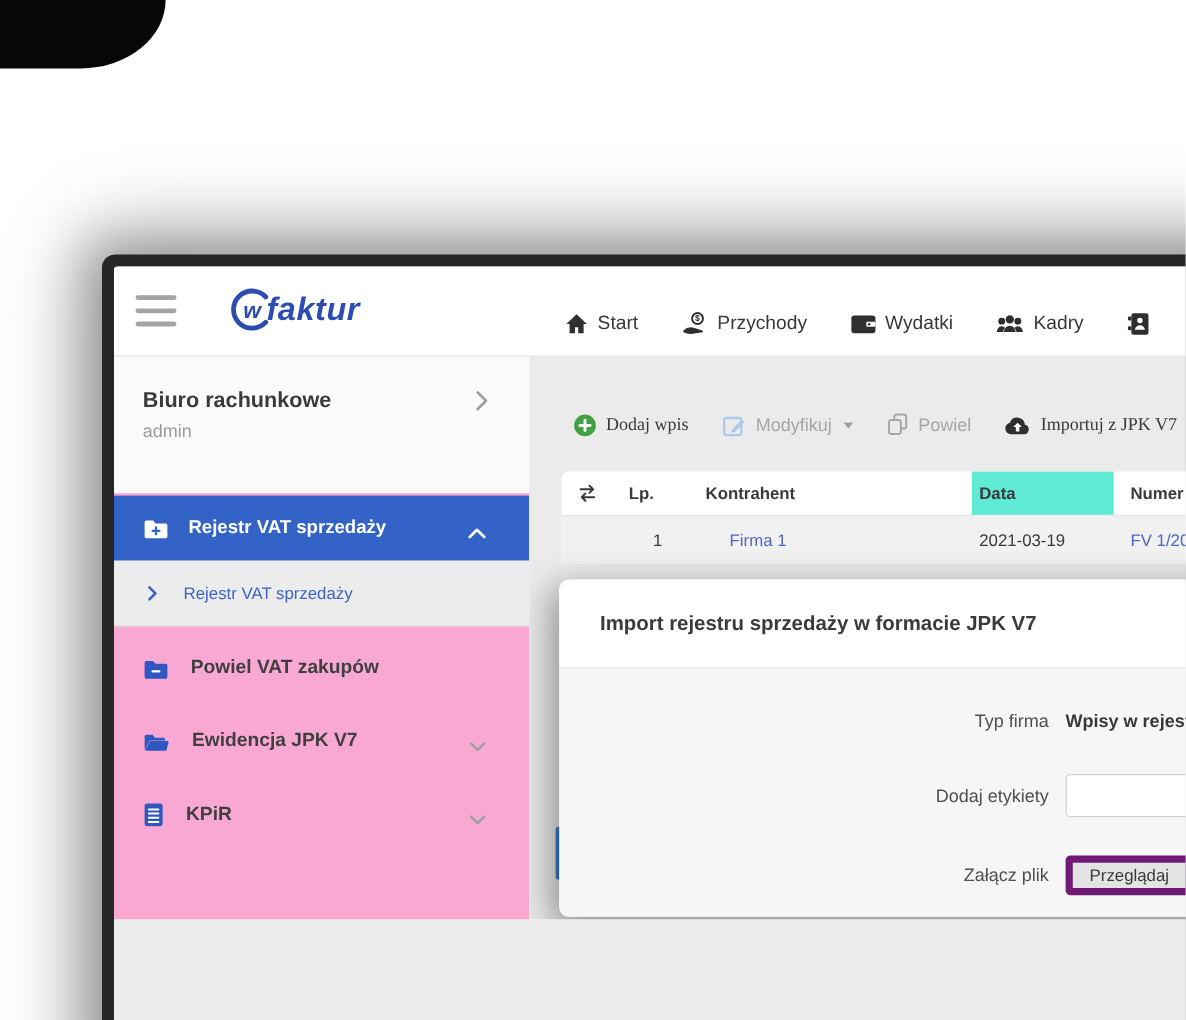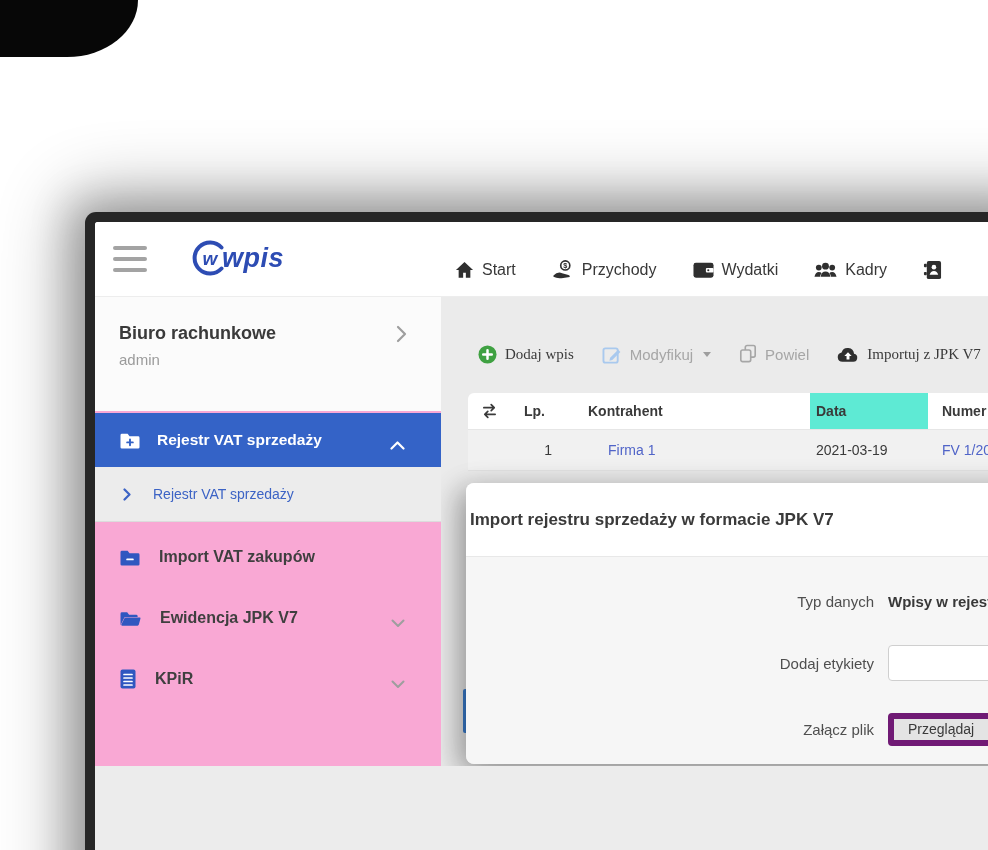--- a/index.html
+++ b/index.html
@@ -18,21 +18,21 @@
     box-shadow:0 0 70px 18px rgba(0,0,0,0.30), -14px -10px 40px rgba(0,0,0,0.22);}
   .app{position:relative;width:100%;height:100%;background:#fff;overflow:hidden;border-top-left-radius:3px;}
 
   
   .app-header{position:relative;height:74px;background:#fff;border-bottom:1px solid #ededed;}
   .hamburger{position:absolute;left:18px;top:24px;width:34px;height:26px;display:flex;flex-direction:column;justify-content:space-between;cursor:pointer;}
   .hamburger span{display:block;height:4px;background:#a3a3a3;border-radius:2px;}
   .logo{position:absolute;left:95px;top:16px;display:flex;align-items:center;color:#2d4cb3;}
   .logo .circ{width:40px;height:40px;}
   .logo .rest{font-size:27px;font-weight:bold;font-style:italic;letter-spacing:0.5px;margin-left:-8px;color:#2d4cb3;}
-  .main-nav{position:absolute;left:360px;top:0;height:96px;display:flex;align-items:center;gap:36px;white-space:nowrap;}
+  .main-nav{position:absolute;left:376px;top:0;height:96px;display:flex;align-items:center;gap:36px;white-space:nowrap;}
   .nav-item{display:flex;align-items:center;gap:8px;font-size:16px;color:#383838;font-weight:400;cursor:pointer;}
   .nav-item svg{flex:0 0 auto;}
 
   
   .app-body{display:flex;height:469px;}
   .app-footer{height:85px;background:#ececec;}
 
   
   .sidebar{width:346px;flex:0 0 346px;background:#f9a8d4;position:relative;}
   .side-head{height:114px;background:#fbfbfb;box-sizing:border-box;padding:26px 24px 0 24px;position:relative;}
@@ -73,21 +73,21 @@
   .t-row .c-kontr{padding-left:52px;}
   .c-data{width:118px;box-sizing:border-box;padding-left:6px;align-self:stretch;display:flex;align-items:center;}
   .t-head .c-data{background:#5eead4;}
   .c-numer{flex:1;box-sizing:border-box;padding-left:14px;white-space:nowrap;}
   .link{color:#5064c8;cursor:pointer;}
 
   
   .modal{position:absolute;left:25px;top:186px;width:560px;z-index:10;border-radius:8px 8px 0 8px;
     box-shadow:0 12px 34px rgba(0,0,0,0.28), -10px 4px 26px rgba(0,0,0,0.18);}
   .modal-header{height:74px;background:#fff;border-radius:8px 0 0 0;display:flex;align-items:center;border-bottom:1px solid #e8e8e8;box-sizing:border-box;}
-  .modal-title{margin-left:4px;font-size:17px;font-weight:bold;color:#3a3a3a;}
+  .modal-title{margin-left:34px;font-size:17px;font-weight:bold;color:#3a3a3a;}
   .modal-body{height:207px;background:#f6f6f6;border-radius:0 0 0 8px;position:relative;}
   .m-row{position:absolute;left:0;right:0;height:40px;display:flex;align-items:center;}
   .m-row .m-label{width:408px;text-align:right;font-size:15px;color:#4f4f4f;flex:0 0 408px;}
   .m-row .m-ctrl{margin-left:14px;display:flex;align-items:center;}
   .m-value{font-size:15px;font-weight:bold;color:#383838;white-space:nowrap;}
   .m-input{width:170px;height:36px;box-sizing:border-box;border:1px solid #cfcfcf;border-radius:4px;background:#fff;outline:none;font-size:14px;padding:0 8px;font-family:"Liberation Sans",sans-serif;}
   .m-browse{height:33px;padding:0 14px;background:#e4e4e4;border:6px solid #701a75;border-radius:4px;font-size:14px;color:#3a3a3a;cursor:pointer;font-family:"Liberation Sans",sans-serif;}
   .hidden-sliver{position:absolute;left:22px;top:392px;width:5px;height:44px;background:#3b7fd2;z-index:5;border-radius:2px 0 0 2px;}
 </style>
 </head>
@@ -102,21 +102,21 @@
       <div class="hamburger">
         <span></span>
           <span></span>
           <span></span>
       </div>
       <div class="logo">
         <svg class="circ" viewBox="0 0 40 40">
           <path d="M31.5 9.5 A15.5 15.5 0 1 0 31.5 30.5" fill="none" stroke="#2d4cb3" stroke-width="4" stroke-linecap="round"></path>
           <text x="20" y="27" text-anchor="middle" font-size="19" font-weight="bold" font-style="italic" fill="#2d4cb3" font-family="Liberation Sans, sans-serif">w</text>
         </svg>
-        <span class="rest">wpis</span>
+        <span class="rest">faktur</span>
       </div>
       <div class="main-nav">
         <div class="nav-item">
           <svg width="19" height="18" viewBox="0 0 20 20">
               <path d="M10 1 L0.5 10 h3 v8.5 h5 v-5.5 h3 v5.5 h5 V10 h3 Z" fill="#2f2f2f"></path>
             </svg>
           <span>Start</span>
         </div>
         <div class="nav-item">
           <svg width="22" height="20" viewBox="0 0 24 22">
@@ -194,21 +194,21 @@
           <span class="slabel">Rejestr VAT sprzedaży</span>
         </div>
 
         <div class="group-item">
           <span class="gicon">
             <svg width="22" height="19" viewBox="0 0 22 20">
               <path d="M1 4.5 q0 -1.5 1.5 -1.5 h6 l2 2.5 h9 q1.5 0 1.5 1.5 v10 q0 1.5 -1.5 1.5 h-17 q-1.5 0 -1.5 -1.5 Z" fill="#3057c0"></path>
               <path d="M8 12 h6" stroke="#ffffff" stroke-width="2" stroke-linecap="round"></path>
             </svg>
           </span>
-          <span class="glabel">Import VAT zakupów</span>
+          <span class="glabel">Powiel VAT zakupów</span>
         </div>
 
         <div class="group-item">
           <span class="gicon">
             <svg width="23" height="19" viewBox="0 0 23 20">
               <path d="M1 17 V5 q0 -1.5 1.5 -1.5 H8 l2 2.5 h7.5 q1.5 0 1.5 1.5 v1 H6.2 q-1.1 0 -1.4 1 Z" fill="#3057c0"></path>
               <path d="M5 10 q.3 -1 1.4 -1 h14.8 q1.1 0 .8 1.1 l-1.7 6.3 q-.3 1.1 -1.4 1.1 H2.6 q-1.1 0 -.8 -1.1 Z" fill="#3057c0"></path>
             </svg>
           </span>
           <span class="glabel">Ewidencja JPK V7</span>
@@ -292,21 +292,21 @@
         </div>
 
         <div class="hidden-sliver"></div>
 
         <div class="modal">
           <div class="modal-header">
             <div class="modal-title">Import rejestru sprzedaży w formacie JPK V7</div>
           </div>
           <div class="modal-body">
             <div class="m-row" style="top:24px;">
-              <div class="m-label">Typ danych</div>
+              <div class="m-label">Typ firma</div>
               <div class="m-ctrl">
                   <span class="m-value">Wpisy w rejestrze</span>
                 </div>
             </div>
             <div class="m-row" style="top:86px;">
               <div class="m-label">Dodaj etykiety</div>
               <div class="m-ctrl">
                   <input class="m-input" type="text" style="">
                 </div>
             </div>

